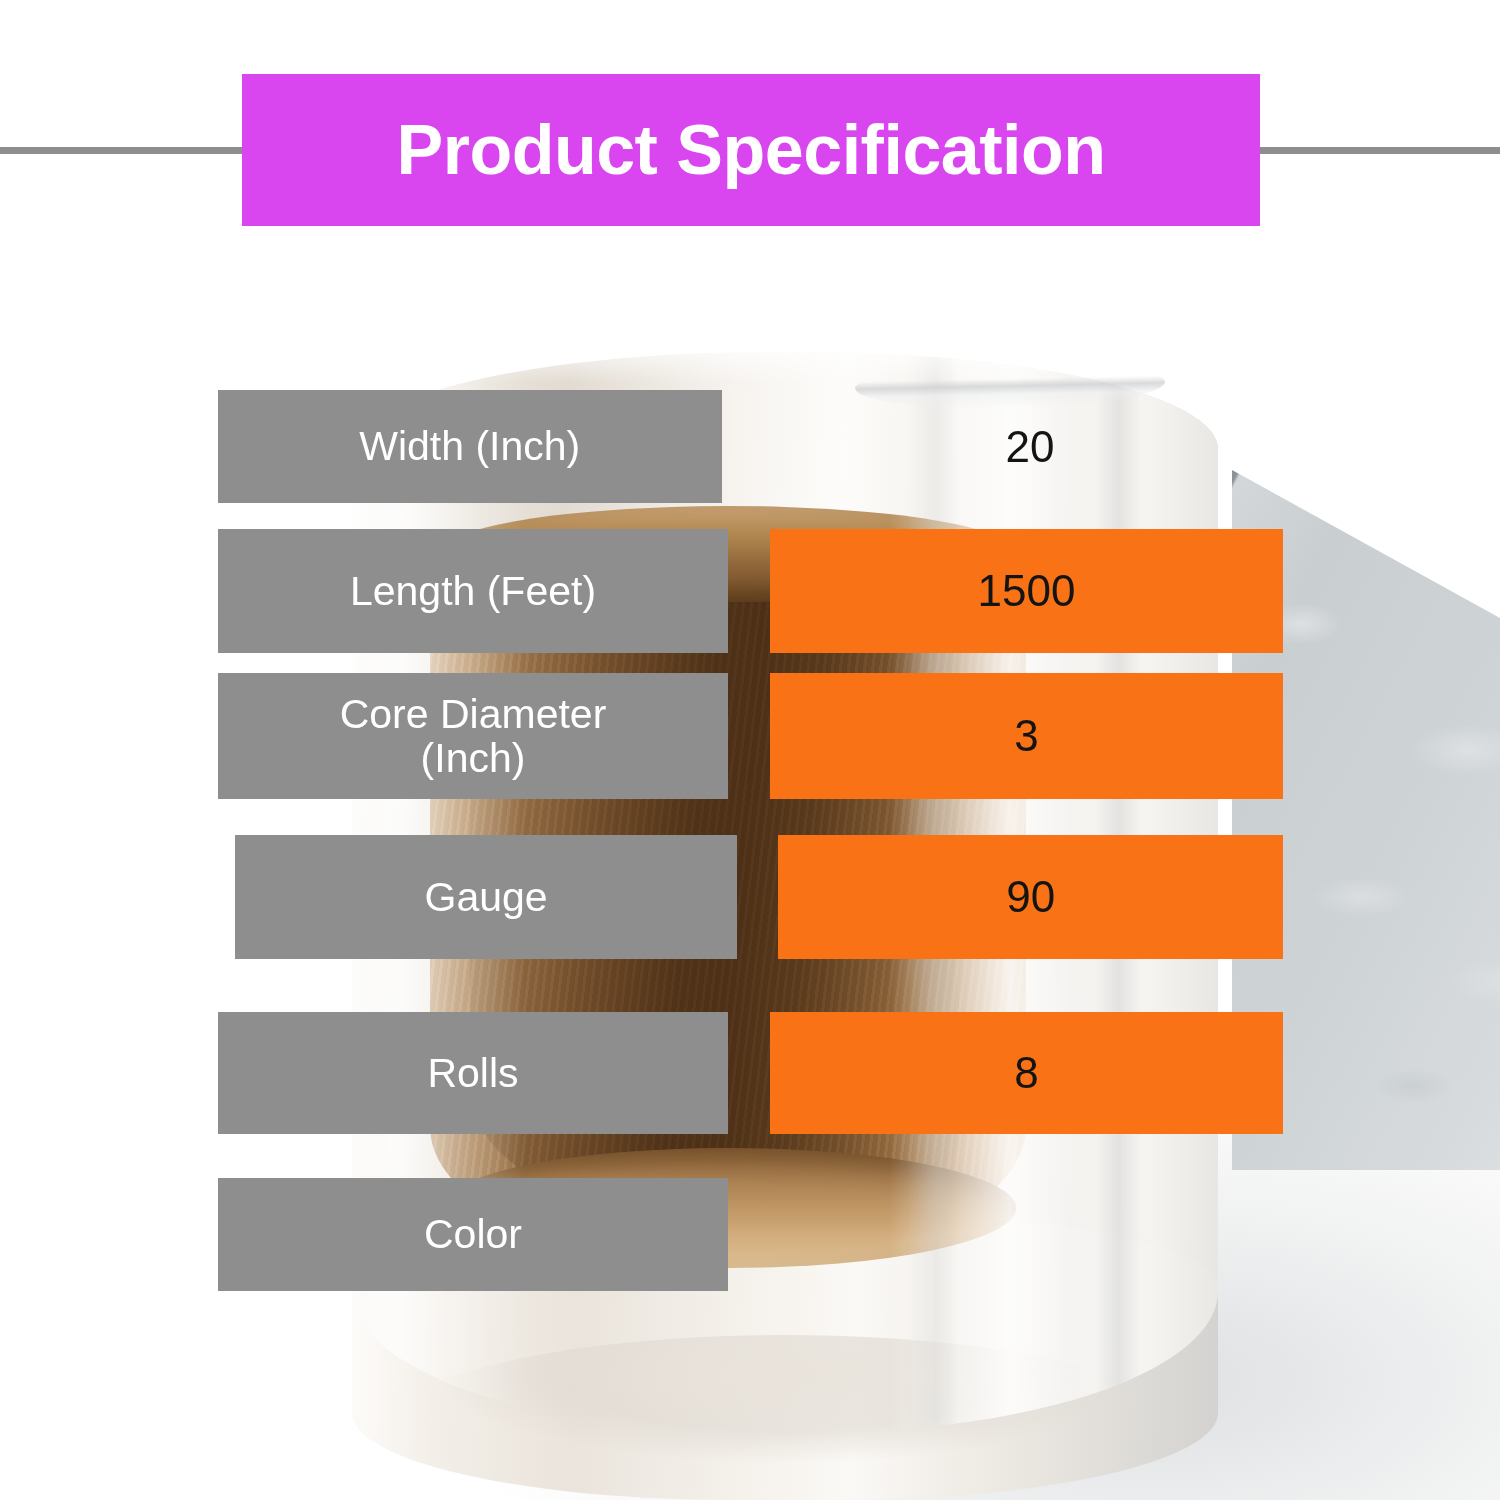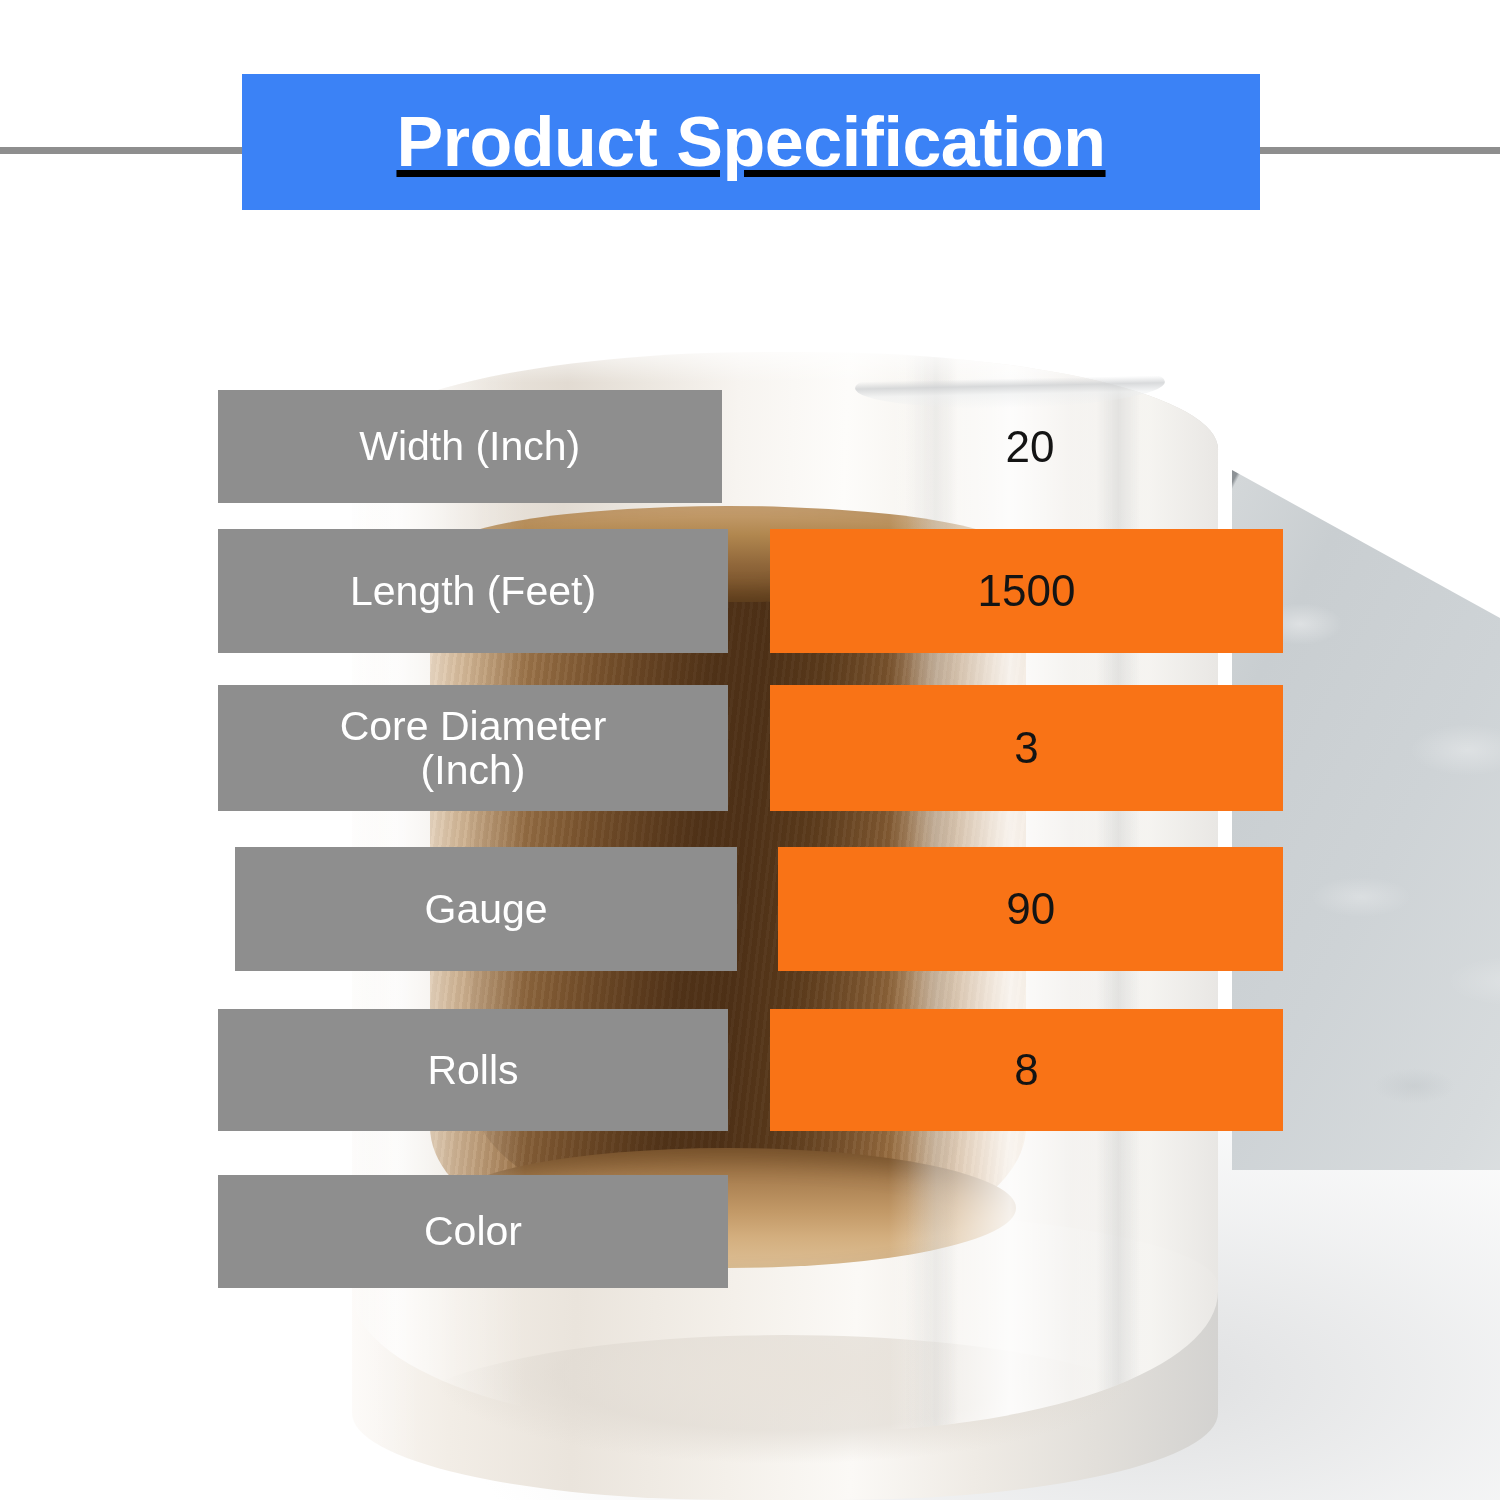--- a/index.html
+++ b/index.html
@@ -268,26 +268,25 @@
   
   .header-rule {
     position: absolute;
     left: 0; top: 147px;
     width: 1500px; height: 7px;
     background: #8e8e8e;
   }
   .header-banner {
     position: absolute;
     left: 242px; top: 74px;
-    width: 1018px; height: 136px;
-    background: #3b82f6;
+    width: 1018px; height: 152px;
+    background: #d946ef;
     display: flex;
     align-items: center;
     justify-content: center;
-    text-decoration: underline;
   }
   .header-title {
     color: #ffffff;
     font-size: 70px;
     font-weight: 700;
     letter-spacing: -0.5px;
     line-height: 1;
     white-space: nowrap;
   }
 
@@ -336,23 +335,23 @@
 
   
   .spec-row.r1 { height: 113px; }
   .spec-row.r2 { height: 124px; }
   .spec-row.r3 { height: 126px; }
   .spec-row.r4 { height: 124px; }
   .spec-row.r5 { height: 122px; }
   .spec-row.r6 { height: 113px; }
 
   .spec-row.r1 { margin-bottom: 26px; gap: 7px; }
-  .spec-row.r2 { margin-bottom: 32px; border-radius: 14px; }
+  .spec-row.r2 { margin-bottom: 20px; border-radius: 14px; }
   .spec-row.r3 { margin-bottom: 36px; border-radius: 9px; }
-  .spec-row.r4 { margin-bottom: 38px; padding-left: 17px; }
+  .spec-row.r4 { margin-bottom: 53px; padding-left: 17px; }
   .spec-row.r5 { margin-bottom: 44px; }
 
   .label-line2 { display: block; }
 </style>
 </head>
 <body>
 
 <div id="page">
 
   <div class="photo-layer">

